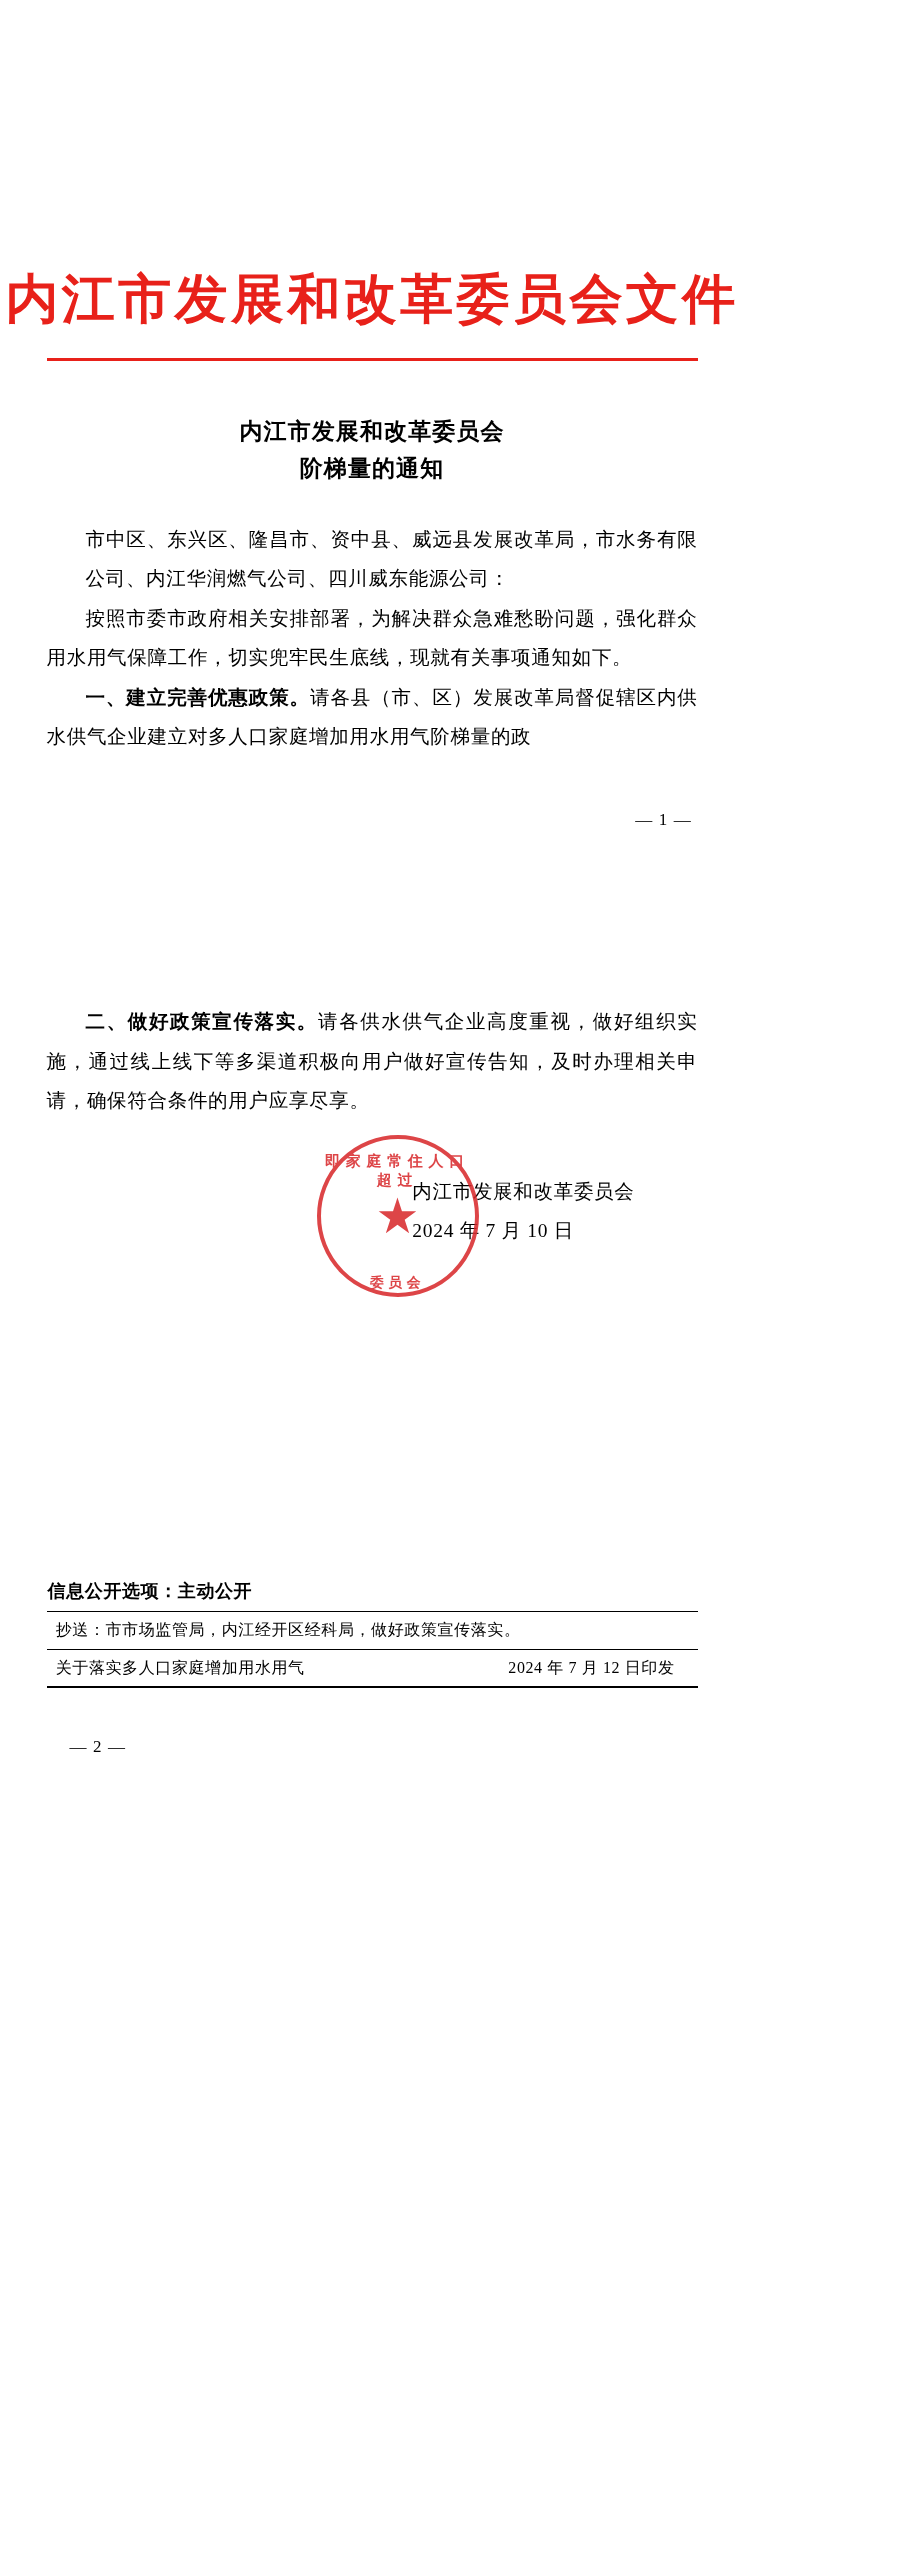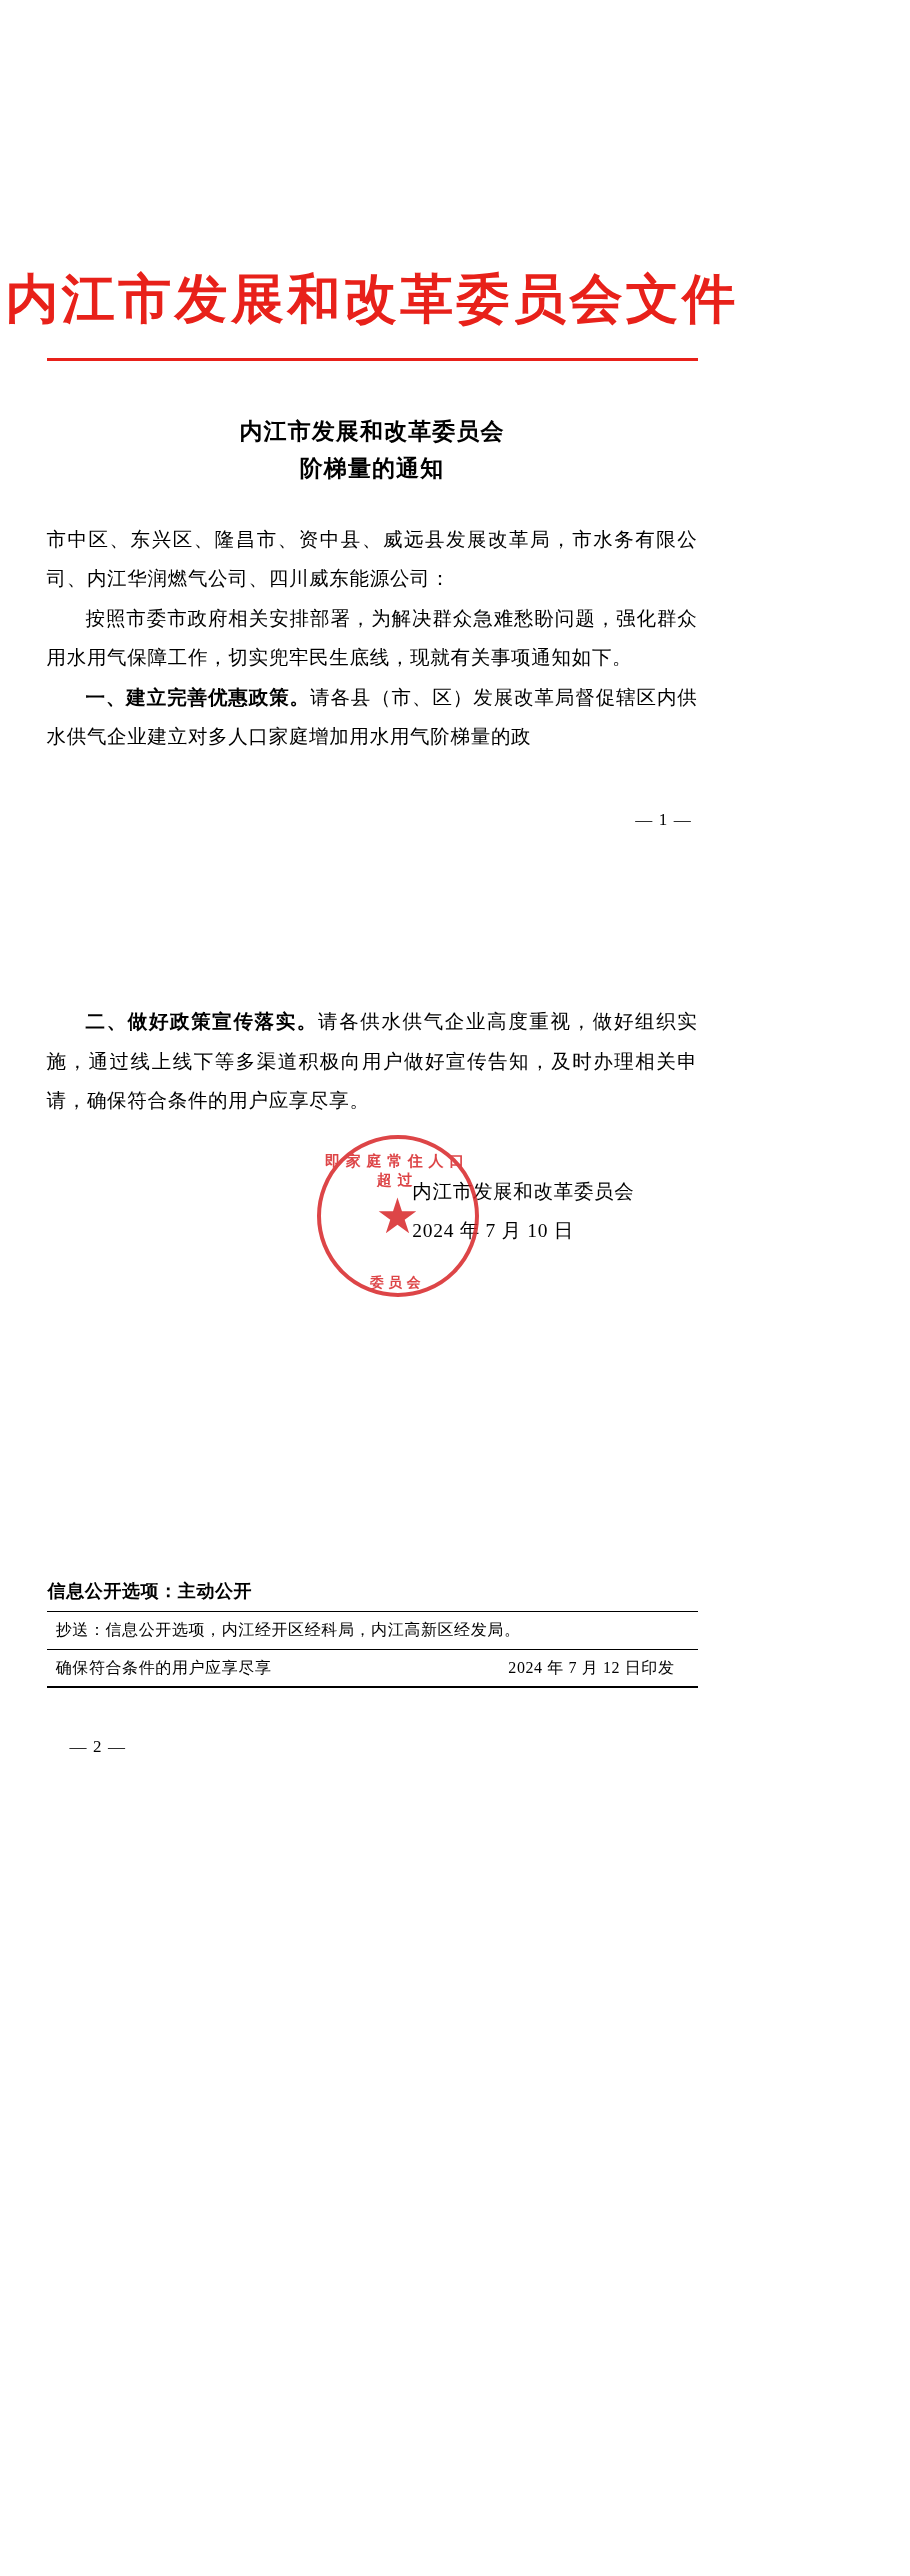--- a/index.html
+++ b/index.html
@@ -68,21 +68,21 @@
 
   .para {
     font-size: 19.5px;
     line-height: 2.02;
     letter-spacing: 0.7px;
     text-align: justify;
     text-justify: inter-ideograph;
     margin: 0;
     color: #000;
   }
-  .para.first { margin-top: 33px; }
+  .para.first { margin-top: 33px; margin-left: 39px; }
   .indent { text-indent: 39px; }
   .strongrun { font-weight: bold; }
 
   
   .page-num {
     text-align: right;
     font-size: 17px;
     letter-spacing: 1.1px;
     color: #000;
   }
@@ -225,24 +225,24 @@
         <div class="seal-star">★</div>
         <div class="seal-text-bottom">委员会</div>
       </div>
     </div>
 
   </div>
 
   <div class="footer-block">
     <div class="footer-open">信息公开选项：主动公开</div>
     <div class="footer-top-rule"></div>
-    <div class="footer-cc">抄送：信息公开选项，内江经开区经科局，内江高新区经发局。</div>
+    <div class="footer-cc">抄送：市市场监管局，内江经开区经科局，做好政策宣传落实。</div>
     <div class="footer-rule"></div>
     <div class="footer-row">
-      <span>确保符合条件的用户应享尽享</span>
+      <span>关于落实多人口家庭增加用水用气</span>
       <span>2024 年 7 月 12 日印发</span>
     </div>
     <div class="footer-rule"></div>
     <div class="page-num pg2">— 2 —</div>
   </div>
 
 </div>
 
 
 </body></html>

